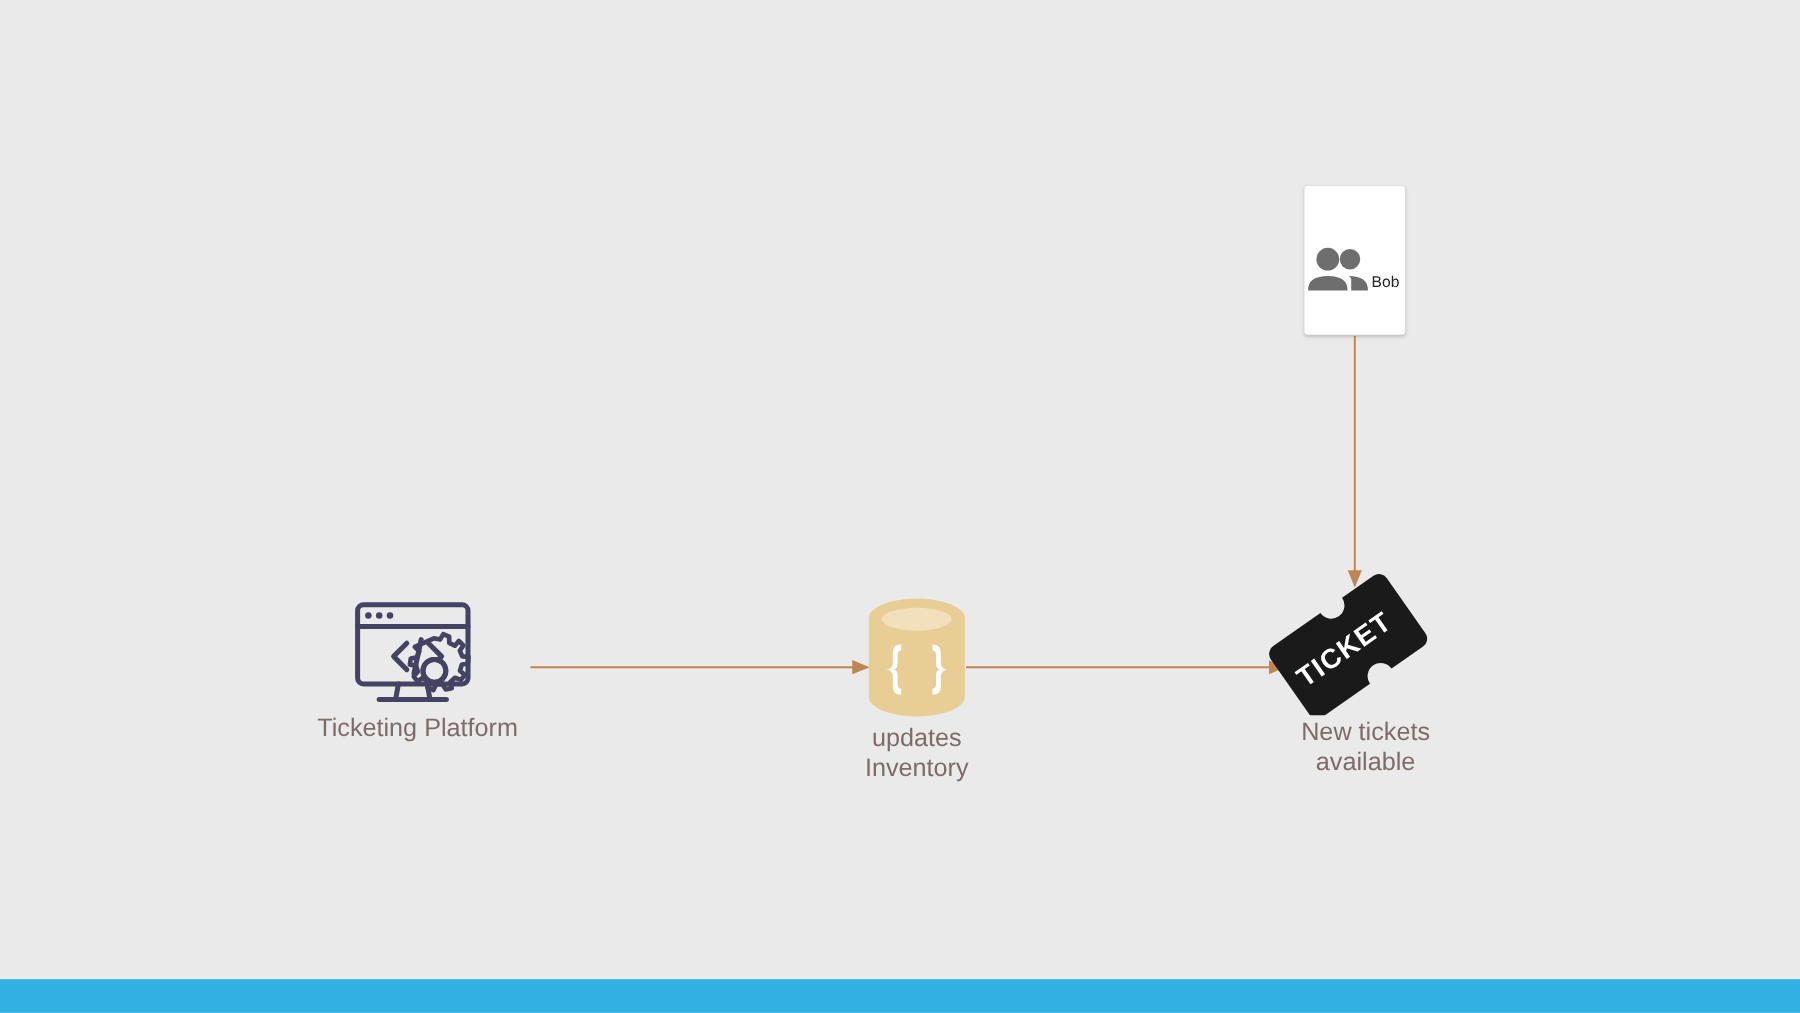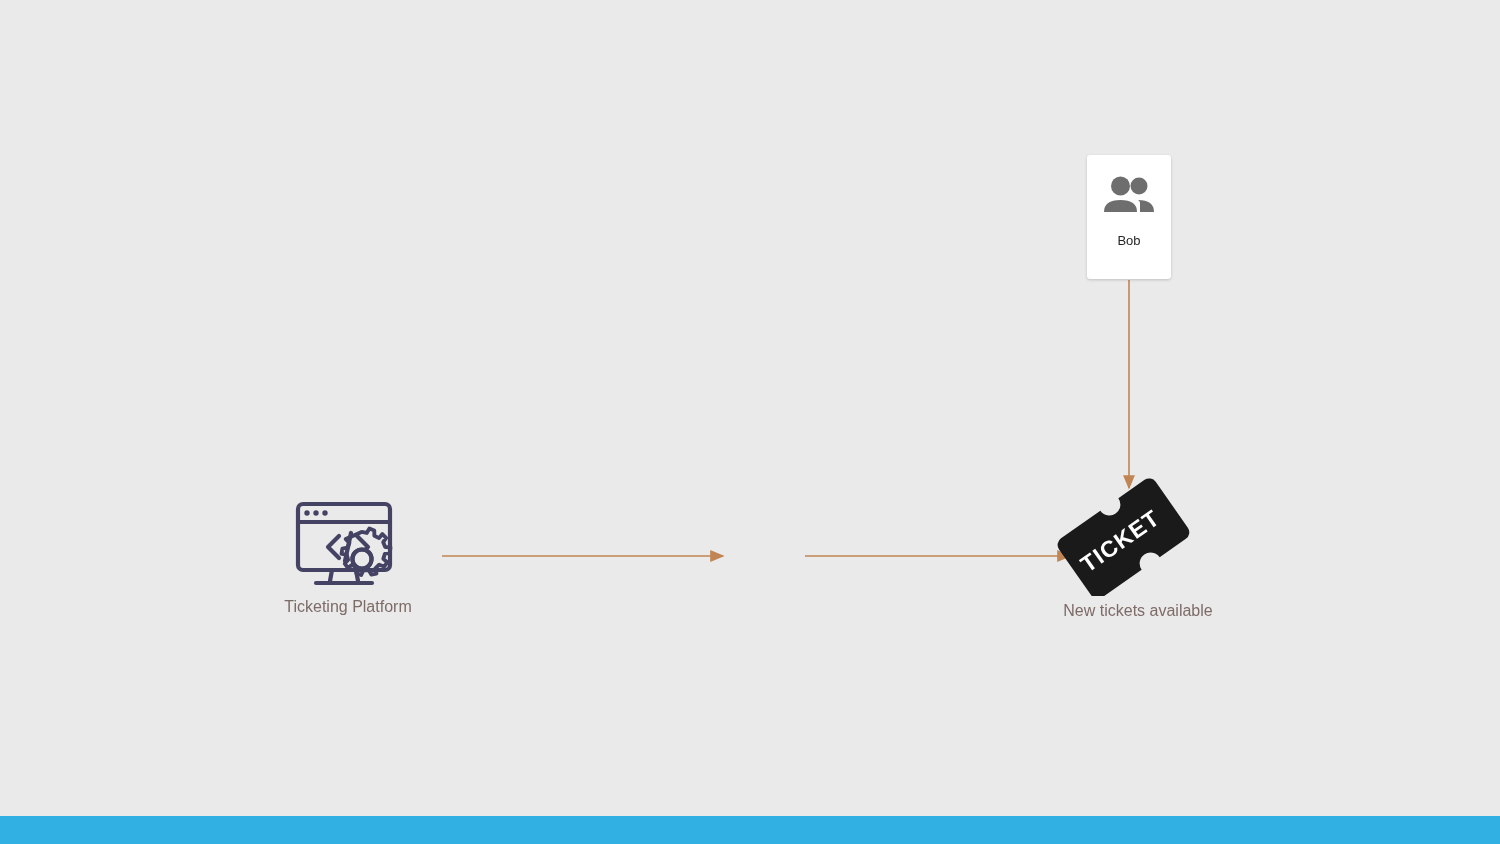--- a/index.html
+++ b/index.html
@@ -19,21 +19,21 @@
     height: 844px;
     background: #eaeaea;
   }
   .node {
     position: absolute;
   }
   .node-label {
     text-align: center;
     color: #7d6b68;
     font-family: "Liberation Sans", sans-serif;
-    font-size: 16px;
+    font-size: 21px;
     line-height: 25px;
     white-space: pre-line;
   }
 
   
   #node-platform {
     left: 263px;
     top: 495px;
     width: 170px;
   }
@@ -83,21 +83,21 @@
   
   #node-bob {
     left: 1087px;
     top: 155px;
     width: 84px;
     height: 124px;
     background: #ffffff;
     border-radius: 3px;
     box-shadow: 0 1px 3px rgba(0,0,0,0.18);
     display: flex;
-    flex-direction: column;
+    flex-direction: row;
     align-items: center;
     justify-content: flex-start;
     box-sizing: border-box;
     padding-top: 20px;
   }
   #node-bob .bob-label {
     margin-top: 14px;
     font-size: 13px;
     color: #262626;
     text-align: center;
@@ -170,20 +170,37 @@
         </g>
         <g fill="#eaeaea">
           <circle cx="70" cy="62" r="7.5"></circle>
         </g>
         <circle cx="70" cy="62" r="9.5" fill="none" stroke="#454363" stroke-width="4.2"></circle>
       </svg>
     </div>
     <div class="node-label">Ticketing Platform</div>
   </div>
 
+  <div class="node" id="node-database">
+    <div class="icon-wrap">
+      <svg width="86" height="102" viewBox="0 0 86 102" xmlns="http://www.w3.org/2000/svg">
+        <path d="M3 18 a40 16 0 0 1 80 0 v66 a40 16 0 0 1 -80 0 z" fill="#E8CE95"></path>
+        <ellipse cx="43" cy="18" rx="40" ry="16" fill="#E8CE95"></ellipse>
+        <ellipse cx="43" cy="19" rx="29" ry="9.5" fill="#F1E0BB"></ellipse>
+        <g fill="#FFFFFF">
+          <path d="M30 40 q-7 0 -7 7 v8 q0 5 -5 6 q5 1 5 6 v8 q0 7 7 7 v-5
+                   q-3 0 -3 -4 v-7 q0 -5 -4 -5 q4 0 4 -5 v-7 q0 -4 3 -4 z"></path>
+          <path d="M56 40 q7 0 7 7 v8 q0 5 5 6 q-5 1 -5 6 v8 q0 7 -7 7 v-5
+                   q3 0 3 -4 v-7 q0 -5 4 -5 q-4 0 -4 -5 v-7 q0 -4 -3 -4 z"></path>
+        </g>
+      </svg>
+    </div>
+    <div class="node-label">updates
+Inventory</div>
+  </div>
 
   <div class="node" id="node-ticket">
     <div class="icon-wrap">
       <svg width="150" height="124" viewBox="0 0 150 124" xmlns="http://www.w3.org/2000/svg">
         <g transform="rotate(-35 75 62)">
           <path d="M16 26 h48 a11 11 0 0 0 22 0 h32 a8 8 0 0 1 8 8 v56 a8 8 0 0 1 -8 8
                    h-32 a11 11 0 0 0 -22 0 h-48 a8 8 0 0 1 -8 -8 v-56 a8 8 0 0 1 8 -8 z" fill="#1A1A1A"></path>
           <text x="63" y="70" fill="#FFFFFF" font-family="'Liberation Sans', sans-serif" font-size="23" font-weight="bold" letter-spacing="1.2" text-anchor="middle">TICKET</text>
         </g>
       </svg>

